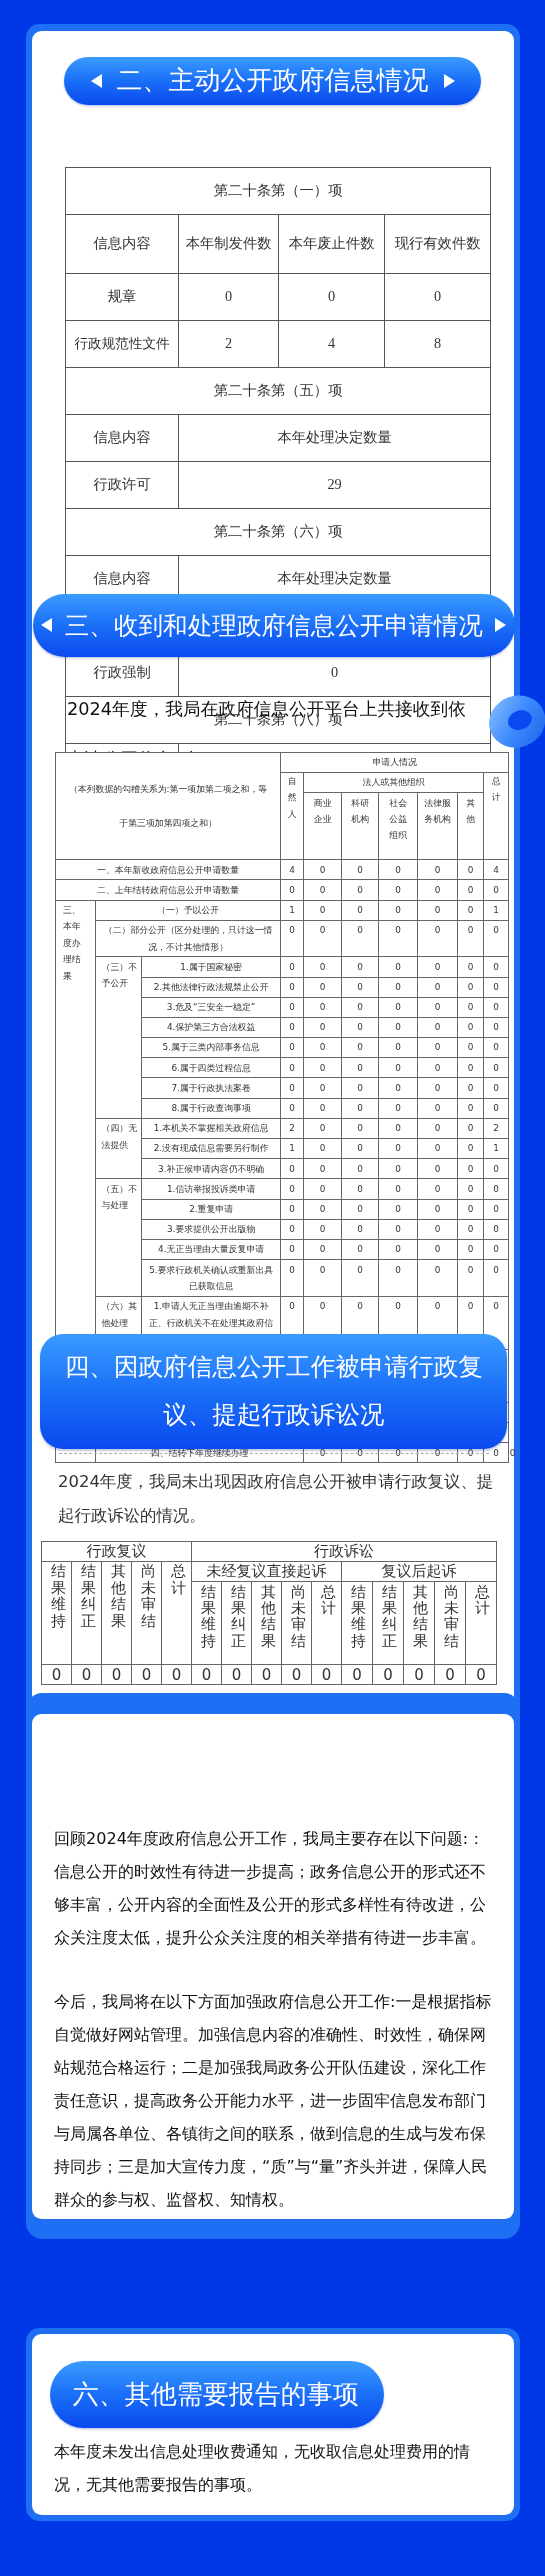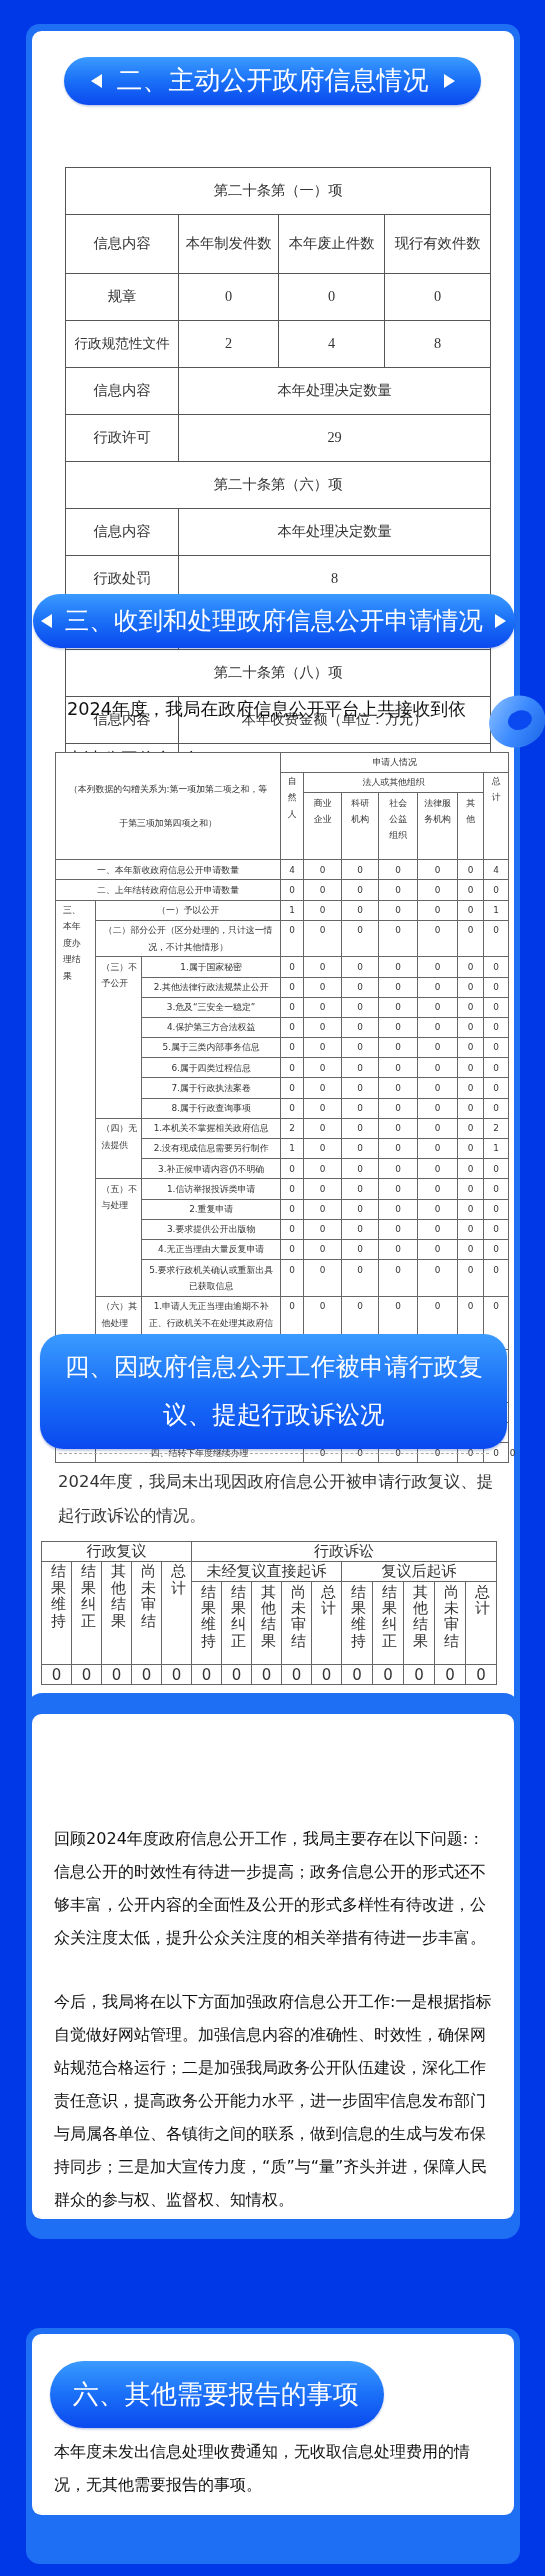--- a/index.html
+++ b/index.html
@@ -73,20 +73,23 @@
         <td>0</td>
         <td>0</td>
       </tr>
       <tr>
         <td class="sm">行政规范性文件</td>
         <td>2</td>
         <td>4</td>
         <td>8</td>
       </tr>
       <tr>
+            <td colspan="4">第二十条第（五）项</td>
+          </tr>
+      <tr>
         <td>信息内容</td>
         <td colspan="3">本年处理决定数量</td>
       </tr>
       <tr>
         <td>行政许可</td>
         <td colspan="3">29</td>
       </tr>
       <tr>
             <td colspan="4">第二十条第（六）项</td>
           </tr>
@@ -109,21 +112,21 @@
         <td>信息内容</td>
         <td colspan="3">本年收费金额（单位：万元）</td>
       </tr>
       <tr>
         <td class="sm">行政事业性收费</td>
         <td colspan="3">0</td>
       </tr>
     </tbody>
       </table>
 
-    <div class="pill" style="position:absolute; left:0.7px; top:563px; width:482px; height:54px; font-size:24.6px;">
+    <div class="pill" style="position:absolute; left:0.7px; top:563px; width:482px; height:63px; font-size:24.6px;">
       <span class="tri l" style="margin-right:12.3px;"></span>
       <span>三、收到和处理政府信息公开申请情况</span>
       <span class="tri r" style="margin-left:12.3px;"></span>
     </div>
 
     <p class="para" style="position:absolute; left:35px; top:653px; width:415px; font-size:17.7px; line-height:50px;">2024年度，我局在政府信息公开平台上共接收到依申请公开信息4条。</p>
 
     <table class="t3" style="position:absolute; left:23px; top:721px;">
       <colgroup>
         <col style="width:40px">
@@ -506,21 +509,21 @@
   </svg>
 </div>
 
 <div class="card-outer" style="top:1693px; height:546px; border-radius:16.4px; padding:20.5px 6.1px 20.5px 6.1px;">
   <div class="card-inner" style="height:505px;">
     <p class="para" style="position:absolute; left:22px; top:108px; width:443px; font-size:16px; line-height:33px;">回顾2024年度政府信息公开工作，我局主要存在以下问题:：信息公开的时效性有待进一步提高；政务信息公开的形式还不够丰富，公开内容的全面性及公开的形式多样性有待改进，公众关注度太低，提升公众关注度的相关举措有待进一步丰富。</p>
     <p class="para" style="position:absolute; left:22px; top:271px; width:443px; font-size:16px; line-height:33px;">今后，我局将在以下方面加强政府信息公开工作:一是根据指标自觉做好网站管理。加强信息内容的准确性、时效性，确保网站规范合格运行；二是加强我局政务公开队伍建设，深化工作责任意识，提高政务公开能力水平，进一步固牢信息发布部门与局属各单位、各镇街之间的联系，做到信息的生成与发布保持同步；三是加大宣传力度，“质”与“量”齐头并进，保障人民群众的参与权、监督权、知情权。</p>
   </div>
 </div>
 
-<div class="card-outer" style="top:2328px; height:236px; padding:6.1px 6.1px 6.1px 6.1px;">
+<div class="card-outer" style="top:2328px; height:193px; padding:6.1px 6.1px 6.1px 6.1px;">
   <div class="card-inner" style="height:181px;">
     <div class="pill" style="position:absolute; left:17.7px; top:27px; width:334px; height:67px; font-size:26px; justify-content:flex-start; padding-left:23px;">
       <span>六、其他需要报告的事项</span>
     </div>
     <p class="para" style="position:absolute; left:22px; top:101px; width:443px; font-size:16px; line-height:33px;">本年度未发出信息处理收费通知，无收取信息处理费用的情况，无其他需要报告的事项。</p>
   </div>
 </div>
 
 
 </body></html>

